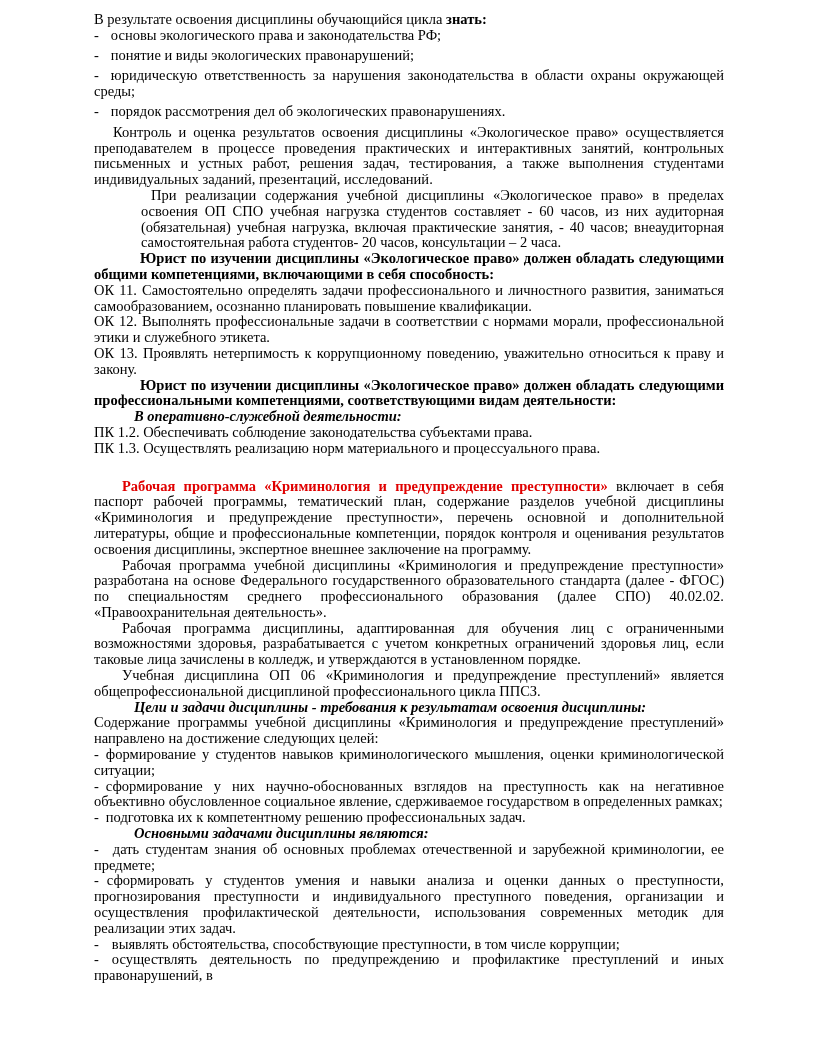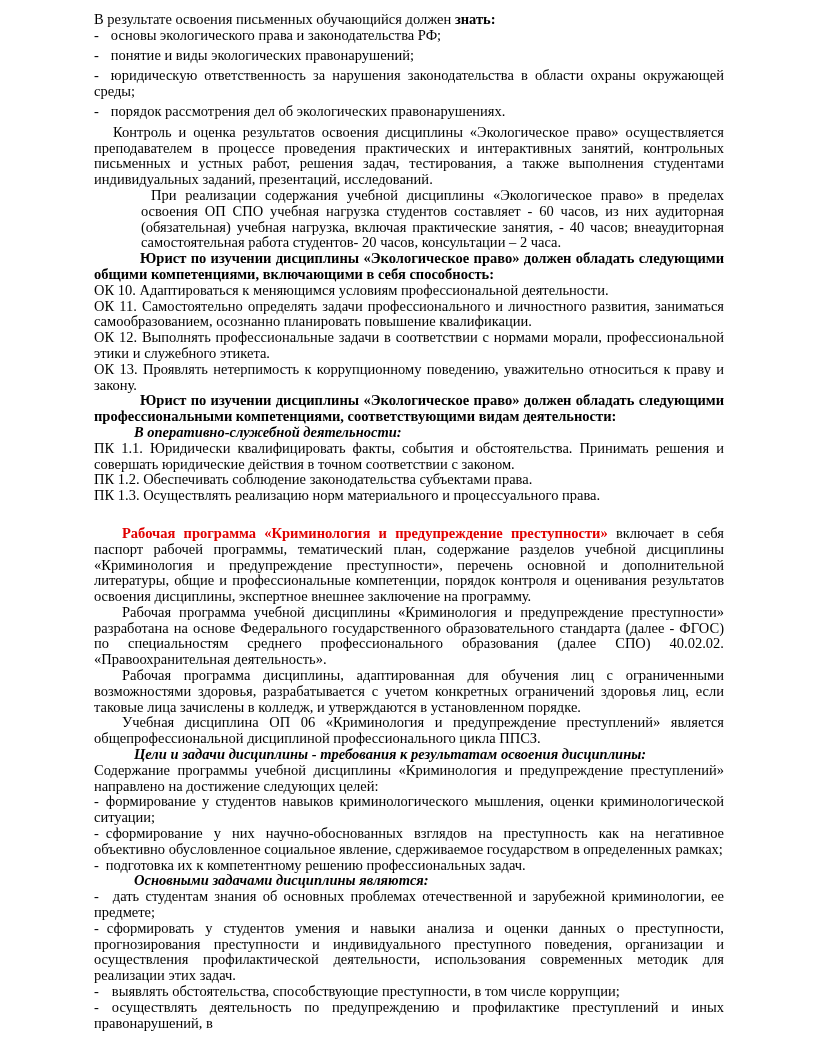--- a/index.html
+++ b/index.html
@@ -21,35 +21,33 @@
   .s-r{font-weight:normal;}
   .s-b{font-weight:bold;}
   .s-bi{font-weight:bold;font-style:italic;margin-left:40px;}
   .s-rb{font-weight:bold;}
 </style>
 </head>
 <body>
 
 <div class="page">
   <div style="color: rgb(0, 0, 0);">
-      <div class="blk"><span class="s-r">В результате освоения письменных обучающийся должен </span><span class="s-b">знать:</span></div>
+      <div class="blk"><span class="s-r">В результате освоения дисциплины обучающийся цикла </span><span class="s-b">знать:</span></div>
       <div class="blk sp"><span class="dash" style="padding-right: 12px;">-</span><span class="s-r">основы экологического права и законодательства РФ;</span></div>
       <div class="blk sp"><span class="dash" style="padding-right: 12px;">-</span><span class="s-r">понятие и виды экологических правонарушений;</span></div>
       <div class="blk sp"><span class="dash" style="padding-right: 12px;">-</span><span class="s-r">юридическую ответственность за нарушения законодательства в области охраны окружающей среды;</span></div>
       <div class="blk sp"><span class="dash" style="padding-right: 12px;">-</span><span class="s-r">порядок рассмотрения дел об экологических правонарушениях.</span></div>
       <div class="blk" style="text-indent: 19px;"><span class="s-r">Контроль и оценка результатов освоения дисциплины «Экологическое право» осуществляется преподавателем в процессе проведения практических и интерактивных занятий, контрольных письменных и устных работ, решения задач, тестирования, а также выполнения студентами индивидуальных заданий, презентаций, исследований.</span></div>
       <div class="blk" style="text-indent: 10px; margin-left: 47px;"><span class="s-r">При реализации содержания учебной дисциплины «Экологическое право» в пределах освоения ОП СПО учебная нагрузка студентов составляет - 60 часов, из них аудиторная (обязательная) учебная нагрузка, включая практические занятия, - 40 часов; внеаудиторная самостоятельная работа студентов- 20 часов, консультации – 2 часа.</span></div>
       <div class="blk" style="text-indent: 46px;"><span class="s-b">Юрист по изучении дисциплины «Экологическое право» должен обладать следующими общими компетенциями, включающими в себя способность:</span></div>
-      <div class="blk"><span class="s-r">ОК 10. Адаптироваться к меняющимся условиям профессиональной деятельности.</span></div>
       <div class="blk"><span class="s-r">ОК 11. Самостоятельно определять задачи профессионального и личностного развития, заниматься самообразованием, осознанно планировать повышение квалификации.</span></div>
       <div class="blk"><span class="s-r">ОК 12. Выполнять профессиональные задачи в соответствии с нормами морали, профессиональной этики и служебного этикета.</span></div>
       <div class="blk"><span class="s-r">ОК 13. Проявлять нетерпимость к коррупционному поведению, уважительно относиться к праву и закону.</span></div>
       <div class="blk" style="text-indent: 46px;"><span class="s-b">Юрист по изучении дисциплины «Экологическое право» должен обладать следующими профессиональными компетенциями, соответствующими видам деятельности:</span></div>
       <div class="blk"><span class="s-bi">В оперативно-служебной деятельности:</span></div>
-      <div class="blk"><span class="s-r">ПК 1.1. Юридически квалифицировать факты, события и обстоятельства. Принимать решения и совершать юридические действия в точном соответствии с законом.</span></div>
       <div class="blk"><span class="s-r">ПК 1.2. Обеспечивать соблюдение законодательства субъектами права.</span></div>
       <div class="blk"><span class="s-r">ПК 1.3. Осуществлять реализацию норм материального и процессуального права.</span></div>
       <div class="blk" style="height: 22px;"></div>
       <div class="blk" style="text-indent: 28px;"><span class="s-rb" style="color: rgb(224, 0, 0);">Рабочая программа «Криминология и предупреждение преступности»</span><span class="s-r"> включает в себя паспорт рабочей программы, тематический план, содержание разделов учебной дисциплины «Криминология и предупреждение преступности», перечень основной и дополнительной литературы, общие и профессиональные компетенции, порядок контроля и оценивания результатов освоения дисциплины, экспертное внешнее заключение на программу.</span></div>
       <div class="blk" style="text-indent: 28px;"><span class="s-r">Рабочая программа учебной дисциплины «Криминология и предупреждение преступности» разработана на основе Федерального государственного образовательного стандарта (далее - ФГОС) по специальностям среднего профессионального образования (далее СПО) 40.02.02. «Правоохранительная деятельность».</span></div>
       <div class="blk" style="text-indent: 28px;"><span class="s-r">Рабочая программа дисциплины, адаптированная для обучения лиц с ограниченными возможностями здоровья, разрабатывается с учетом конкретных ограничений здоровья лиц, если таковые лица зачислены в колледж, и утверждаются в установленном порядке.</span></div>
       <div class="blk" style="text-indent: 28px;"><span class="s-r">Учебная дисциплина ОП 06 «Криминология и предупреждение преступлений» является общепрофессиональной дисциплиной профессионального цикла ППСЗ.</span></div>
       <div class="blk"><span class="s-bi">Цели и задачи дисциплины - требования к результатам освоения дисциплины:</span></div>
       <div class="blk"><span class="s-r">Содержание программы учебной дисциплины «Криминология и предупреждение преступлений» направлено на достижение следующих целей:</span></div>
       <div class="blk"><span class="dash" style="padding-right: 7px;">-</span><span class="s-r">формирование у студентов навыков криминологического мышления, оценки криминологической ситуации;</span></div>

